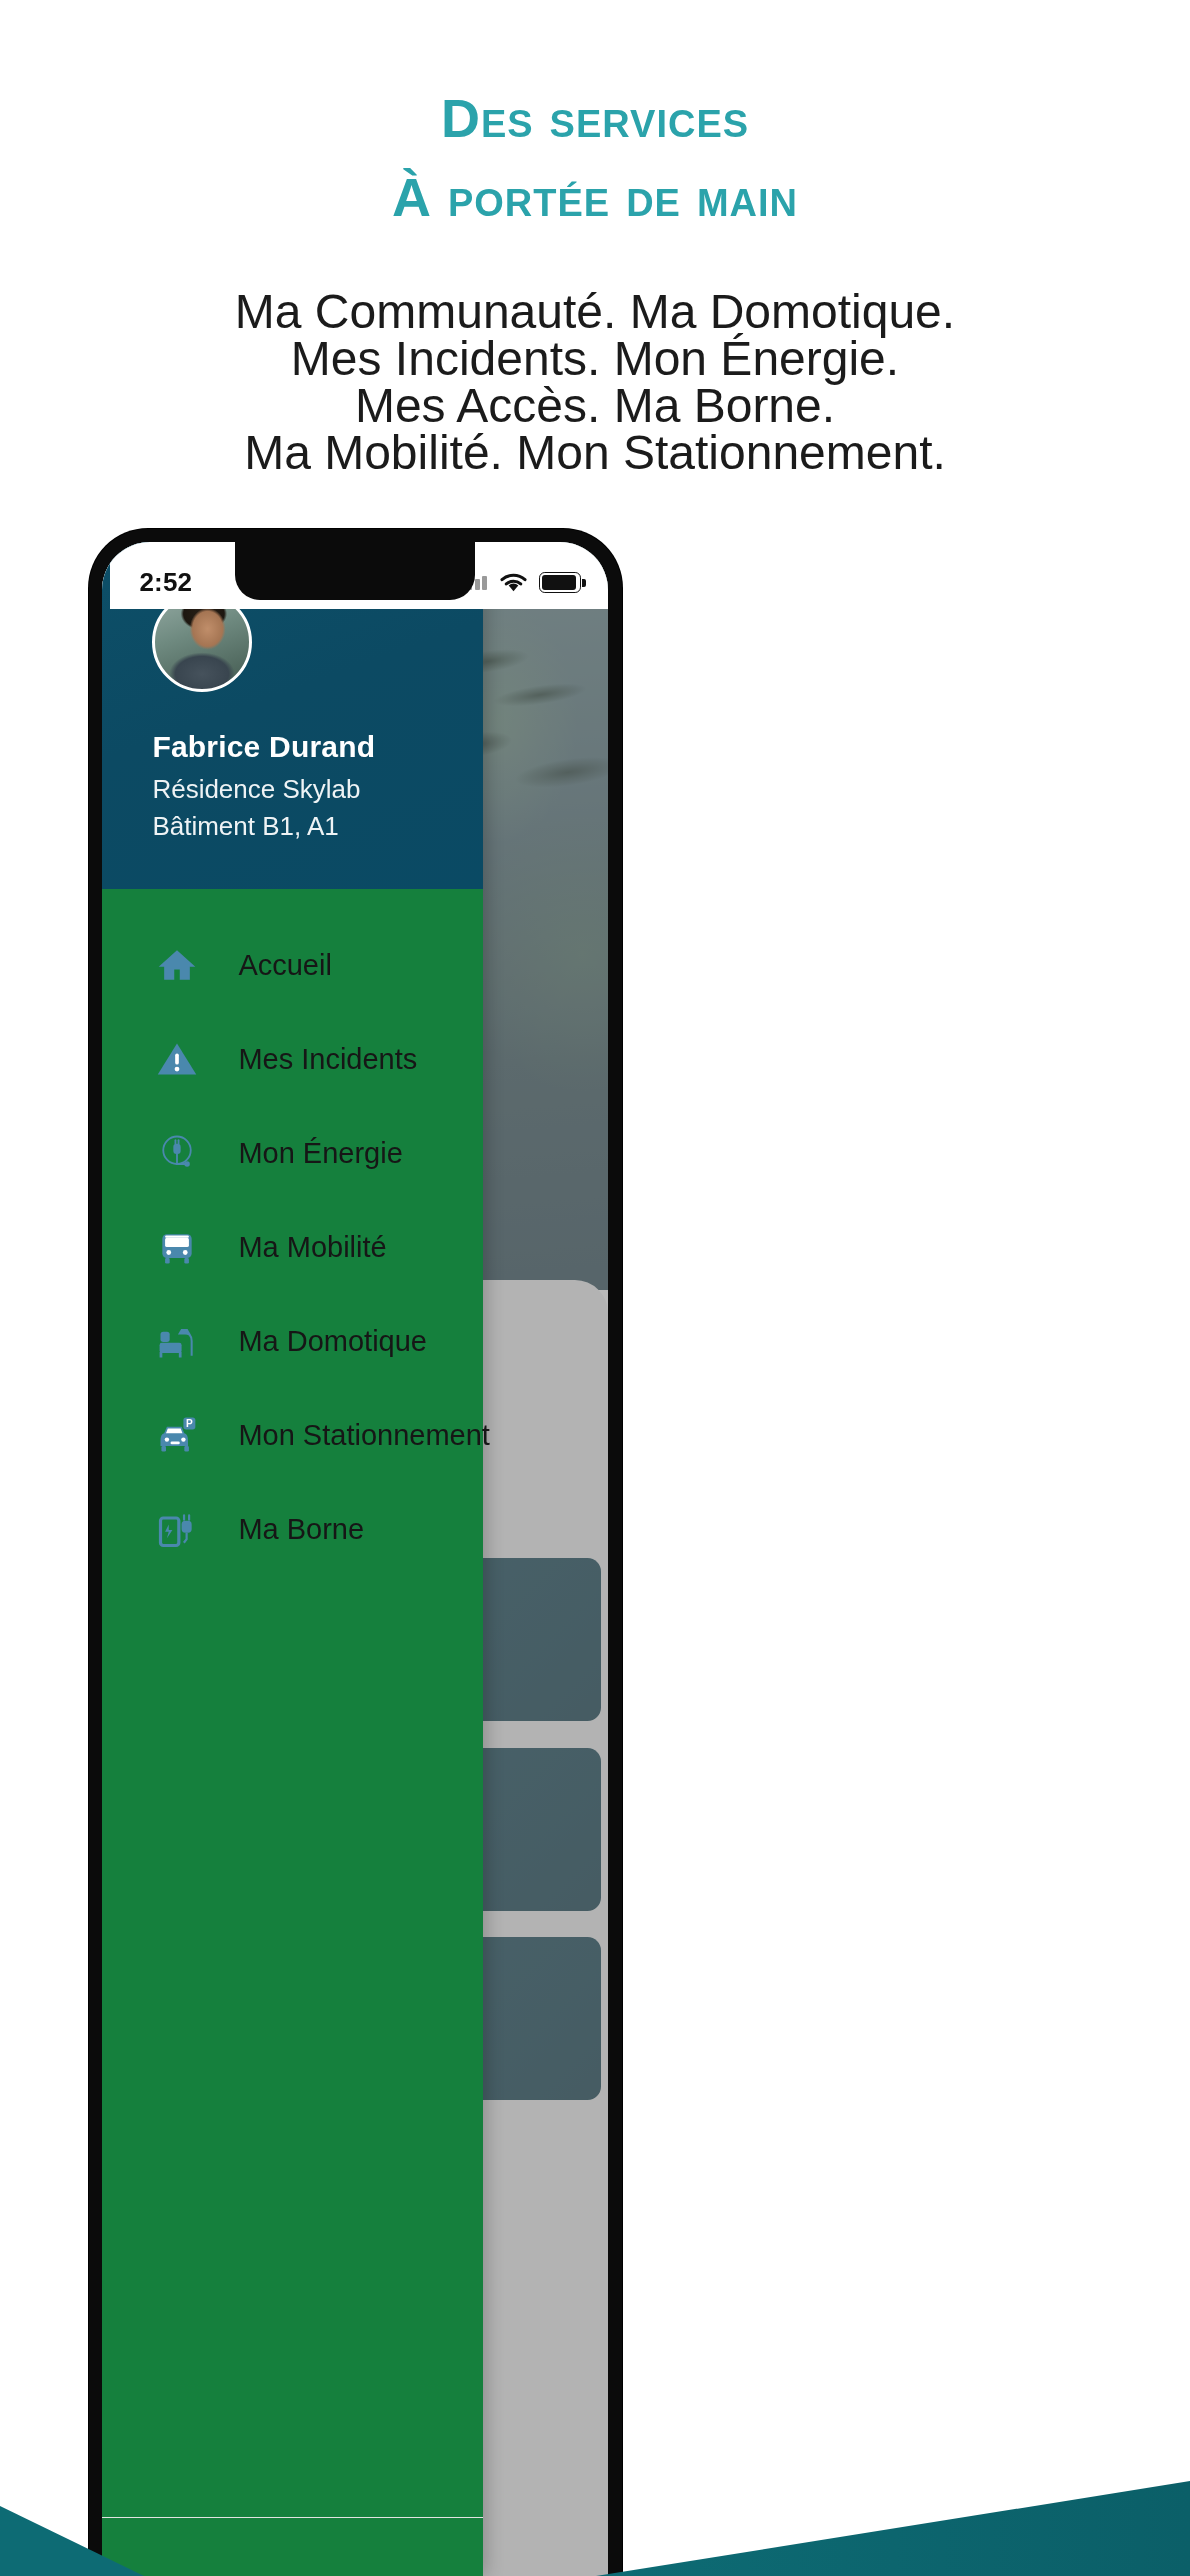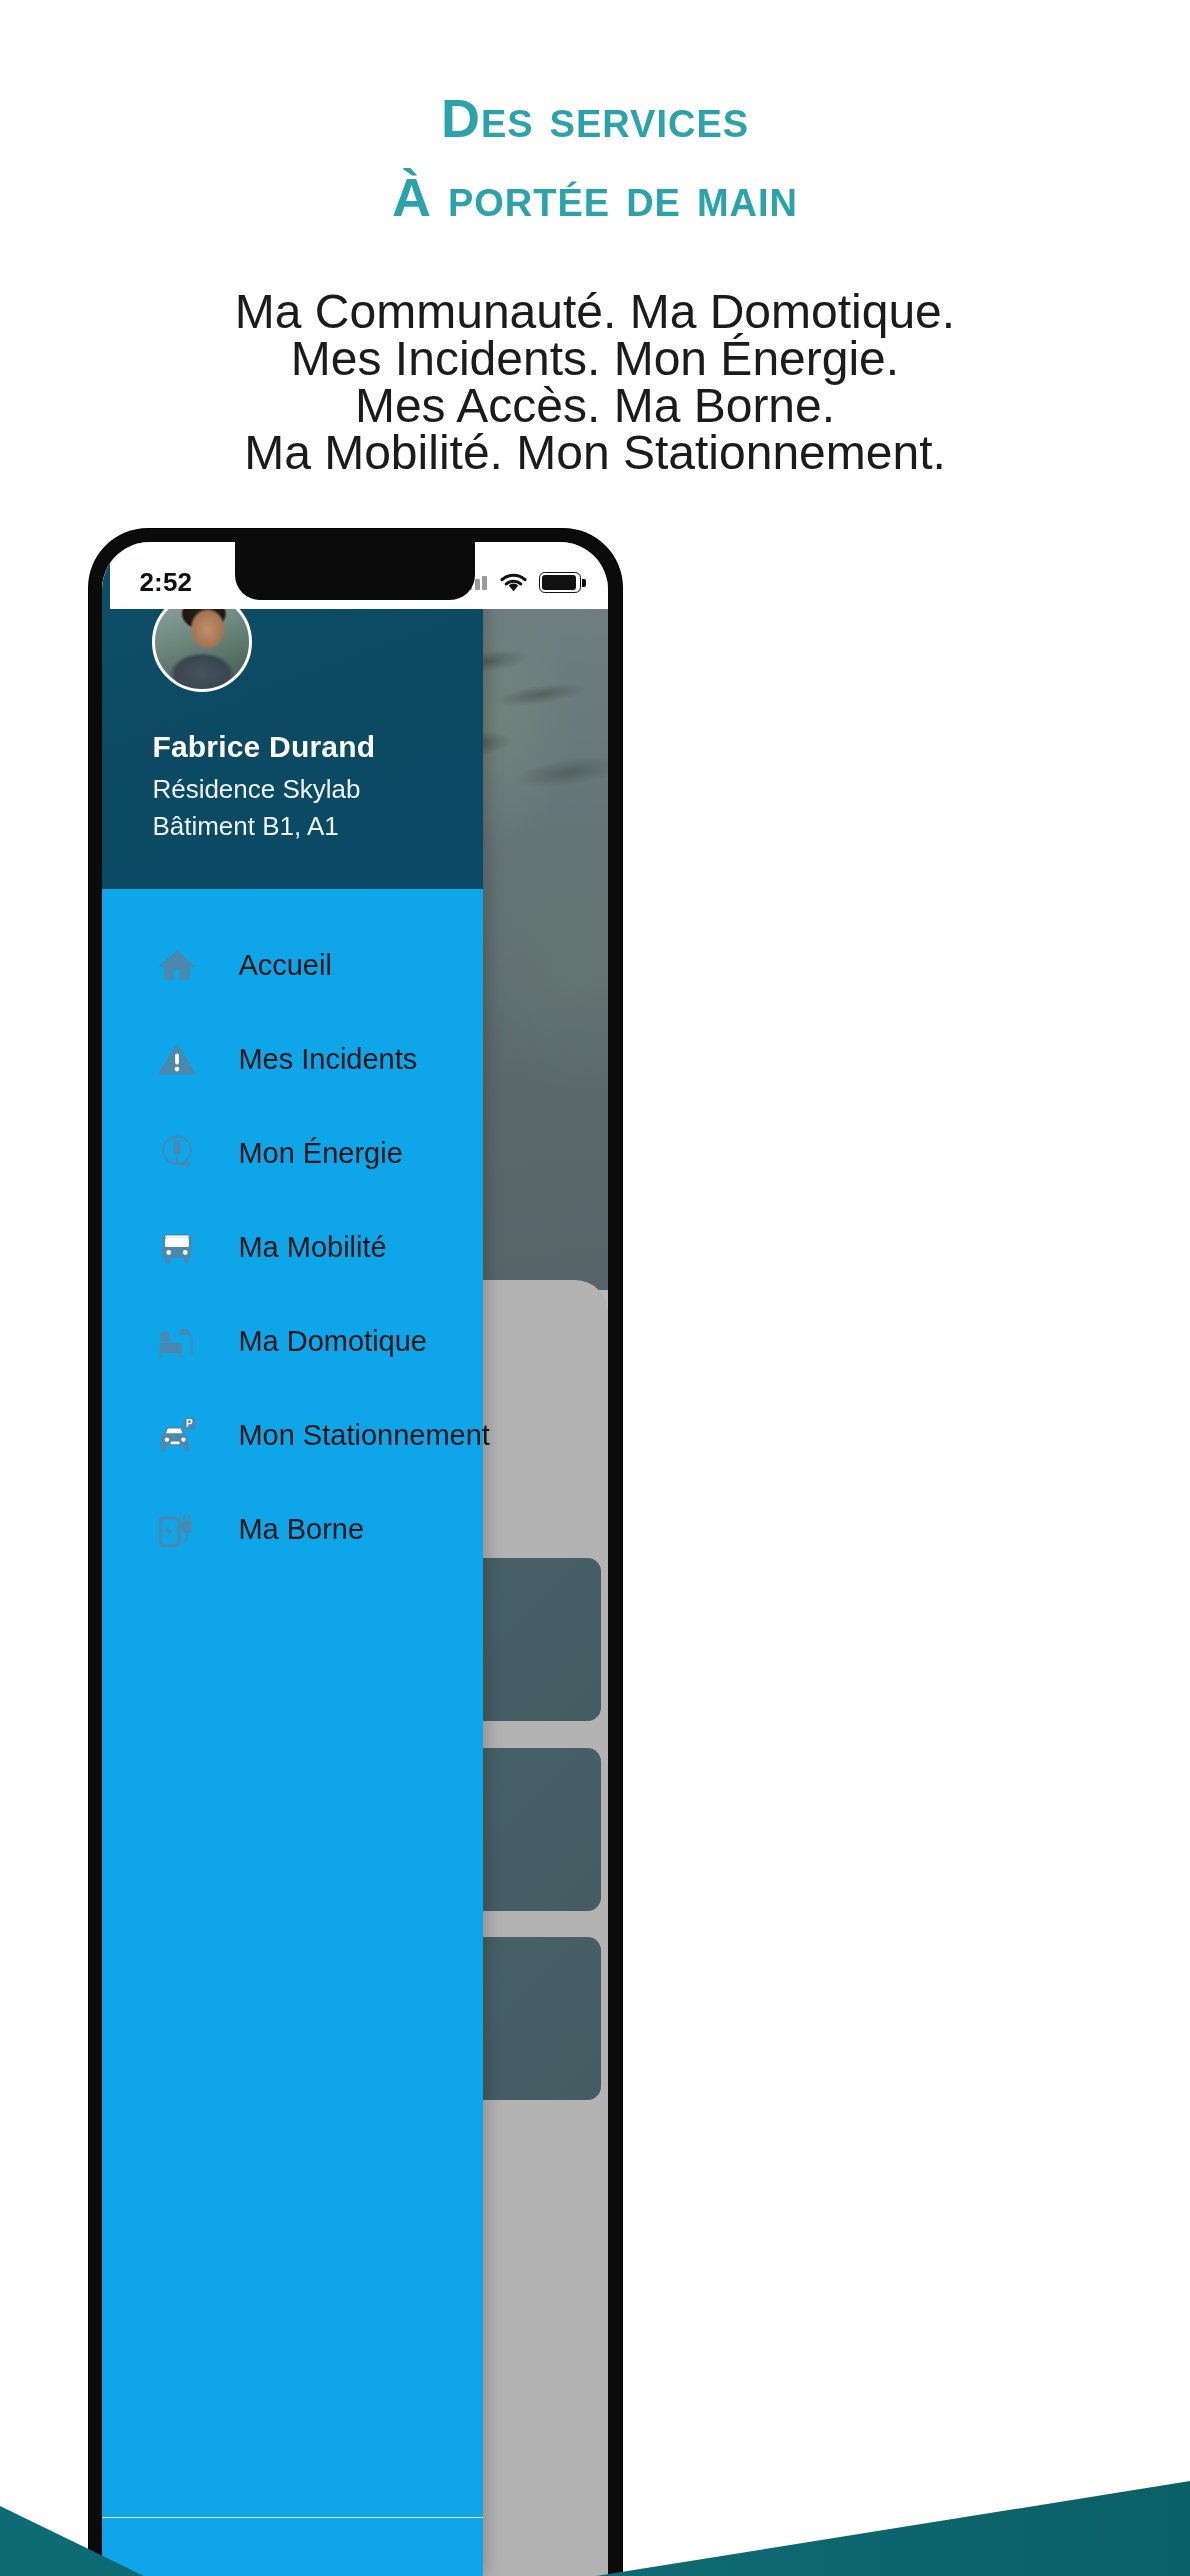--- a/index.html
+++ b/index.html
@@ -151,21 +151,21 @@
       radial-gradient(25px 29px at 56% 36%, #c08e6a 0%, #a57553 60%, rgba(0,0,0,0) 72%),
       radial-gradient(29px 21px at 52% 20%, #2a2118 0%, #1d1710 70%, rgba(0,0,0,0) 80%),
       radial-gradient(38px 25px at 50% 84%, #46525c 0%, #39454f 70%, rgba(0,0,0,0) 86%),
       linear-gradient(160deg, #93a9a2 0%, #6f8a80 40%, #41584e 100%);
     overflow: hidden;
   }
   .dh-name { margin-top: 38px; color:#fff; font-size: 30px; font-weight: 700; letter-spacing:0.2px;}
   .dh-sub  { margin-top: 9.6px; color:#eef3f5; font-size: 26px; font-weight: 400; }
   .dh-sub2 { margin-top: 5.8px;  color:#eef3f5; font-size: 26px; font-weight: 400; }
 
-  .drawer-list { flex: 1; padding-top: 29px; background: #0ea5e9; }
+  .drawer-list { flex: 1; padding-top: 29px; background: #15803d; }
   .mi {
     display: flex; align-items: center;
     height: 94px; padding-left: 50px;
   }
   .mi-ic { width: 50px; height: 50px; flex: none; display:flex; align-items:center; justify-content:center; }
   .mi-ic svg { width: 44px; height: 44px; display:block; }
   .mi-lb { margin-left: 36px; font-size: 29px; color: #161616; font-weight: 400; white-space: nowrap; }
   .drawer-div {
     position: absolute; left: 0; bottom: 58px; width: 381px; height: 1px; background: #e2e2e2;
   }

